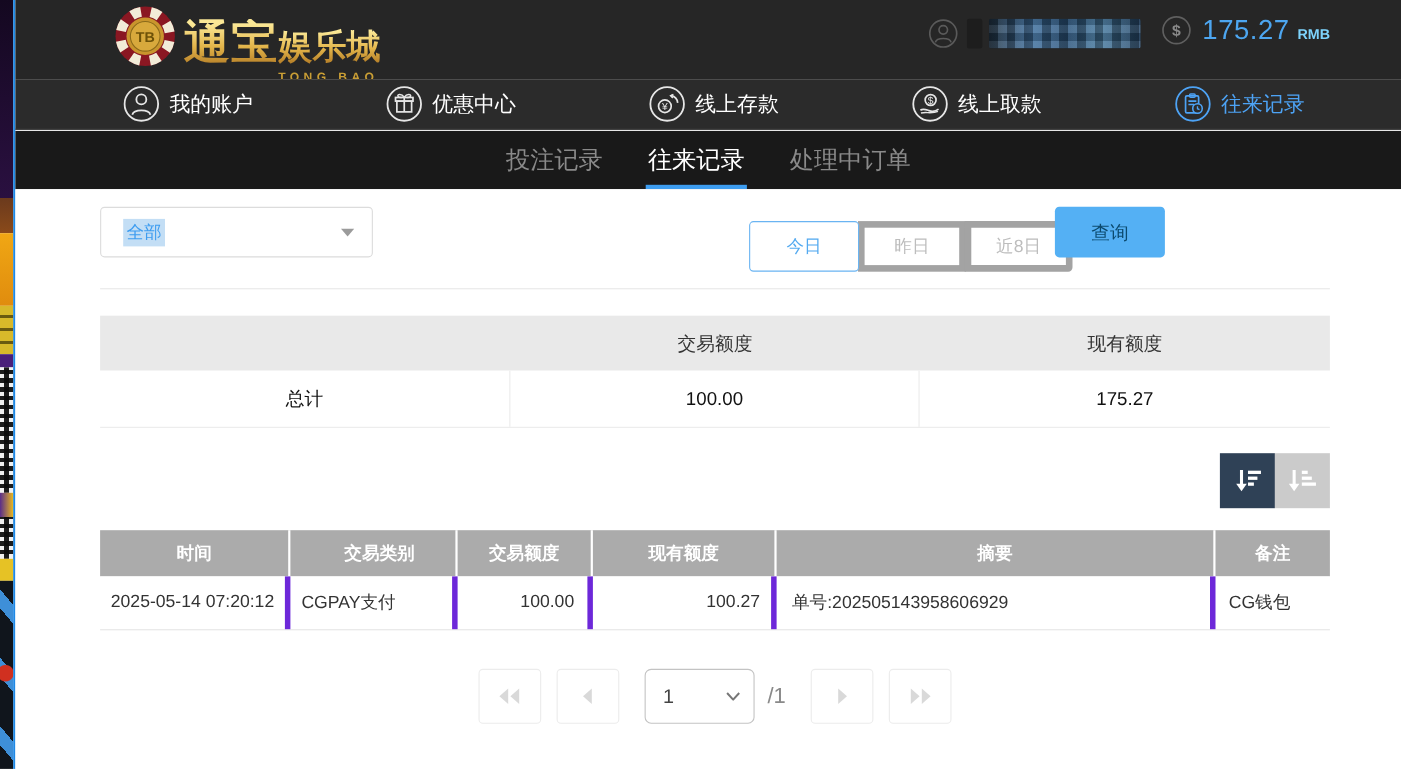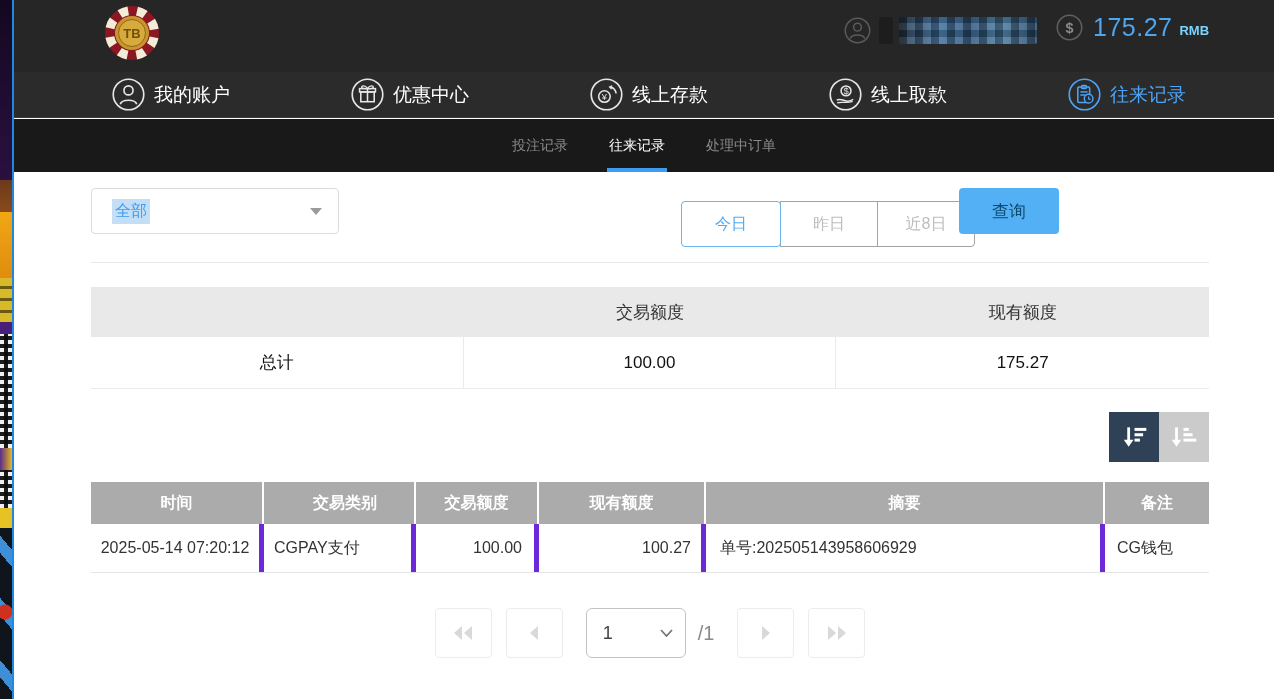--- a/index.html
+++ b/index.html
@@ -55,21 +55,21 @@
      border-bottom:1px solid #3d3d3d; display:flex; align-items:center;
      justify-content:space-between; padding:0 88px 0 98px; }
   .nav-item { display:flex; align-items:center; gap:9px; color:#fff; font-size:19px;
      cursor:pointer; white-space:nowrap; }
   .nav-item svg { display:block; }
   .nav-item.active { color:#4da3f5; }
 
   
   #subtabs { left:14px; top:119px; width:1260px; height:53px; background:#191919;
      display:flex; justify-content:center; align-items:stretch; gap:37px; }
-  .subtab { position:relative; display:flex; align-items:center; font-size:14px;
+  .subtab { position:relative; display:flex; align-items:center; font-size:22px;
      color:#8a8a8a; cursor:pointer; padding:0 2px; }
   .subtab.active { color:#fff; }
   .subtab.active .tab-underline { position:absolute; left:0; right:0; bottom:0;
      height:4px; background:#3d9df0; }
 
   
   #content { left:14px; top:172px; width:1260px; height:527px; background:#fff; }
   #container { position:absolute; left:77px; top:0; width:1118px; height:527px; }
 
   
@@ -78,21 +78,21 @@
      border:1px solid #dcdcdc; border-radius:4px; display:flex; align-items:center;
      padding:0 16px 0 20px; cursor:pointer; }
   #type-select-value { font-size:16px; color:#3d9cf0; background:#c3def5; padding:2px 3px; }
   #select-arrow { margin-left:auto; width:0; height:0; border-left:6px solid transparent;
      border-right:6px solid transparent; border-top:7px solid #9b9b9b; }
   #date-box { position:absolute; left:260px; top:0; width:290px; height:46px; background:#fff;
      border:1px solid #dcdcdc; border-radius:4px; display:flex; align-items:center;
      padding:0 12px; cursor:pointer; }
   #date-value { margin-left:9px; font-size:17px; color:#a2a2a2; letter-spacing:.3px; }
   #quick-group { position:absolute; left:558px; top:13px; height:38px; display:flex;padding-left:32px; }
-  .qbtn { height:46px; background:#fff; border:1px solid #a3a3a3; margin-left:-1px;
+  .qbtn { height:46px; background:#fff; border:6px solid #a3a3a3; margin-left:-1px;
      font-size:16px; color:#bdbdbd; display:flex; align-items:center; justify-content:center;
      cursor:pointer; }
   .qbtn.q1 { width:100px; margin-left:0; }
   .qbtn.q2 { width:98px; }
   .qbtn.q3 { width:98px; border-radius:0 4px 4px 0; }
   .qbtn.active { border:1px solid #6ab4f2; color:#54aaf0; border-radius:4px; z-index:2; }
   #search-btn { position:absolute; left:868px; top:0; width:100px; height:46px;
      background:#54b0f4; border:none; border-radius:4px; color:#0c4a6e; font-size:17px;
      display:flex; align-items:center; justify-content:center; cursor:pointer; }
 
@@ -165,20 +165,24 @@
 <div id="top-header" class="abs">
 
   <div id="logo">
     <svg width="56" height="56" viewBox="0 0 56 56">
       <circle cx="28" cy="28" r="27" fill="#8a1722"></circle>
       <circle cx="28" cy="28" r="22.5" fill="none" stroke="#f2ecd8" stroke-width="9" stroke-dasharray="8.84 8.84" transform="rotate(11 28 28)"></circle>
       <circle cx="28" cy="28" r="17" fill="#c9952d"></circle>
       <circle cx="28" cy="28" r="13.5" fill="#d8a93c" stroke="#8a6a1a" stroke-width="1"></circle>
       <text x="28" y="33" font-size="13" font-weight="bold" fill="#6e5208" text-anchor="middle" font-family="Liberation Sans, sans-serif">TB</text>
     </svg>
+    <div id="logo-text">
+      <span class="logo-big">通宝</span><span class="logo-small">娱乐城</span>
+      <span class="logo-en">TONG BAO</span>
+    </div>
   </div>
 
   <div id="user-info">
     <svg width="27" height="27" viewBox="0 0 32 32">
       <circle cx="16" cy="16" r="14.5" fill="none" stroke="#5a5a5a" stroke-width="1.8"></circle>
       <circle cx="16" cy="12" r="4.6" fill="none" stroke="#5a5a5a" stroke-width="1.8"></circle>
       <path d="M7.5 25.5 C9 20 23 20 24.5 25.5" fill="none" stroke="#5a5a5a" stroke-width="1.8"></path>
     </svg>
     <div id="user-mosaic-dark"></div>
     <div id="user-mosaic"></div>

